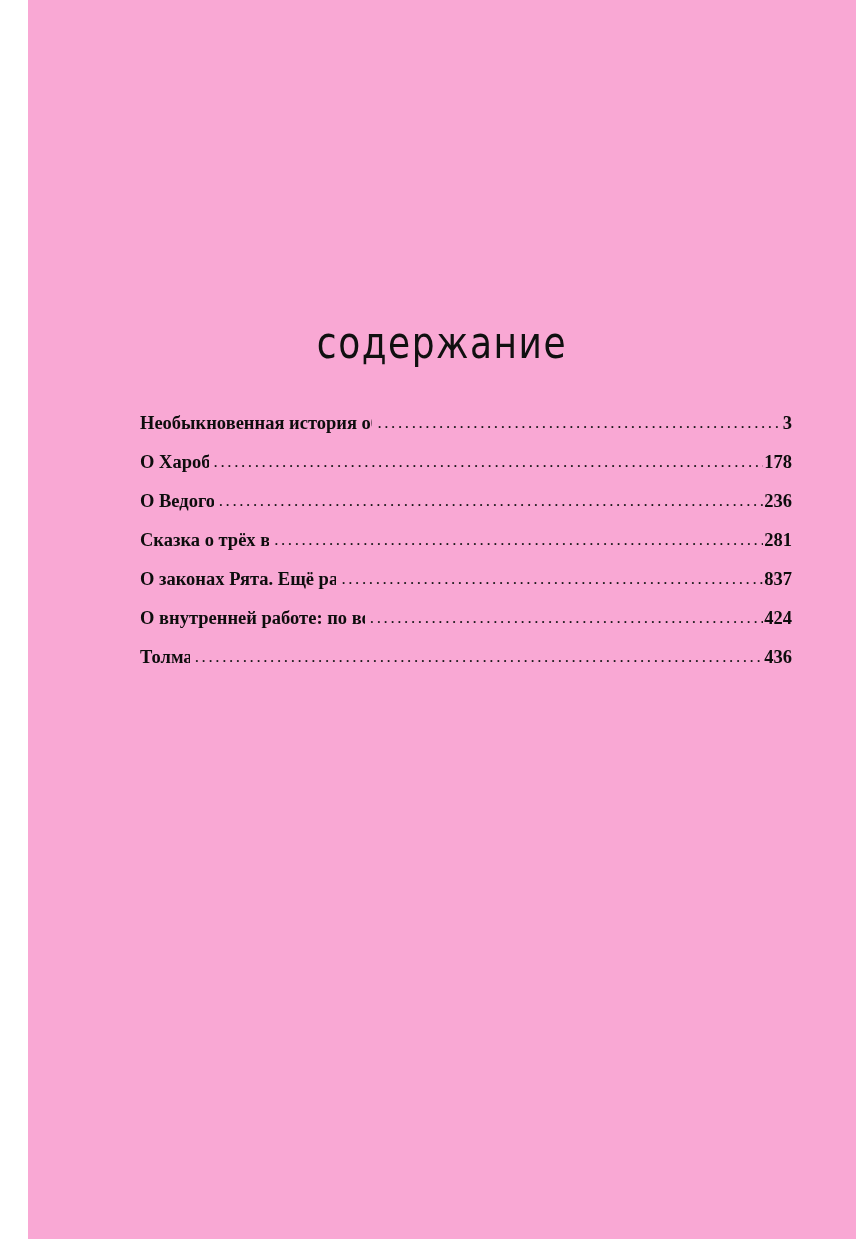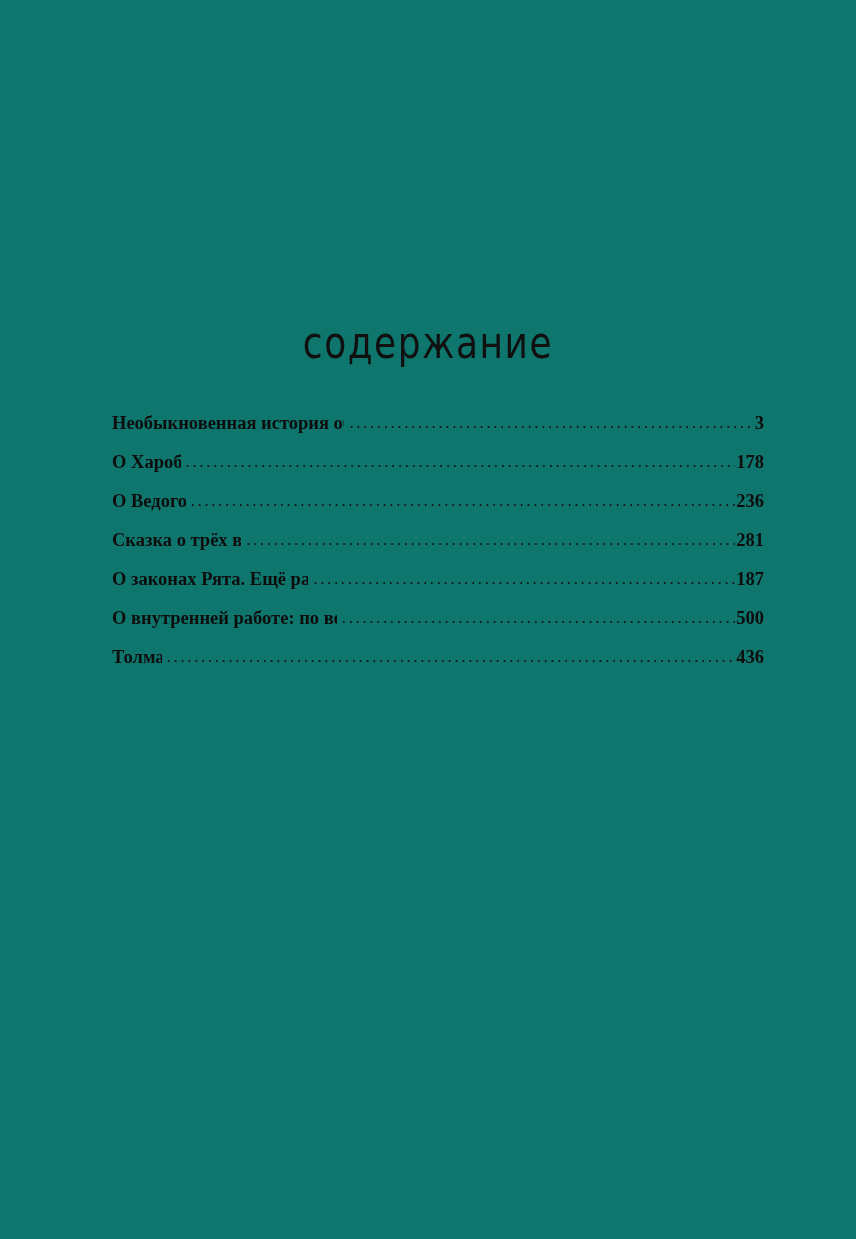--- a/index.html
+++ b/index.html
@@ -11,21 +11,22 @@
     width: 856px;
     height: 1239px;
     font-family: "Liberation Serif", serif;
     color: #111111;
     position: relative;
     overflow: hidden;
   }
   .page {
     position: absolute;
     inset: 0;
-    background: #0f766e;
+    background: #f9a8d4;
+    margin-left: 28px;
   }
   .toc-title {
     position: absolute;
     top: 318px;
     left: 0;
     width: 100%;
     text-align: center;
     font-family: "DejaVu Sans", sans-serif;
     font-size: 36px;
     font-weight: 400;
@@ -103,27 +104,27 @@
 
     <div class="toc-entry">
       <span class="label">Сказка о трёх воронах</span>
       <span class="dots">........................................................................................................</span>
       <span class="page-num">281</span>
     </div>
 
     <div class="toc-entry">
       <span class="label">О законах Рята. Ещё раз. В который уж</span>
       <span class="dots">........................................................................................................</span>
-      <span class="page-num">187</span>
+      <span class="page-num">837</span>
     </div>
 
     <div class="toc-entry">
       <span class="label">О внутренней работе: по вопросам собеседников</span>
       <span class="dots">........................................................................................................</span>
-      <span class="page-num">500</span>
+      <span class="page-num">424</span>
     </div>
 
     <div class="toc-entry">
       <span class="label">Толмач</span>
       <span class="dots">........................................................................................................</span>
       <span class="page-num">436</span>
     </div>
 
   </div>
 </div>

